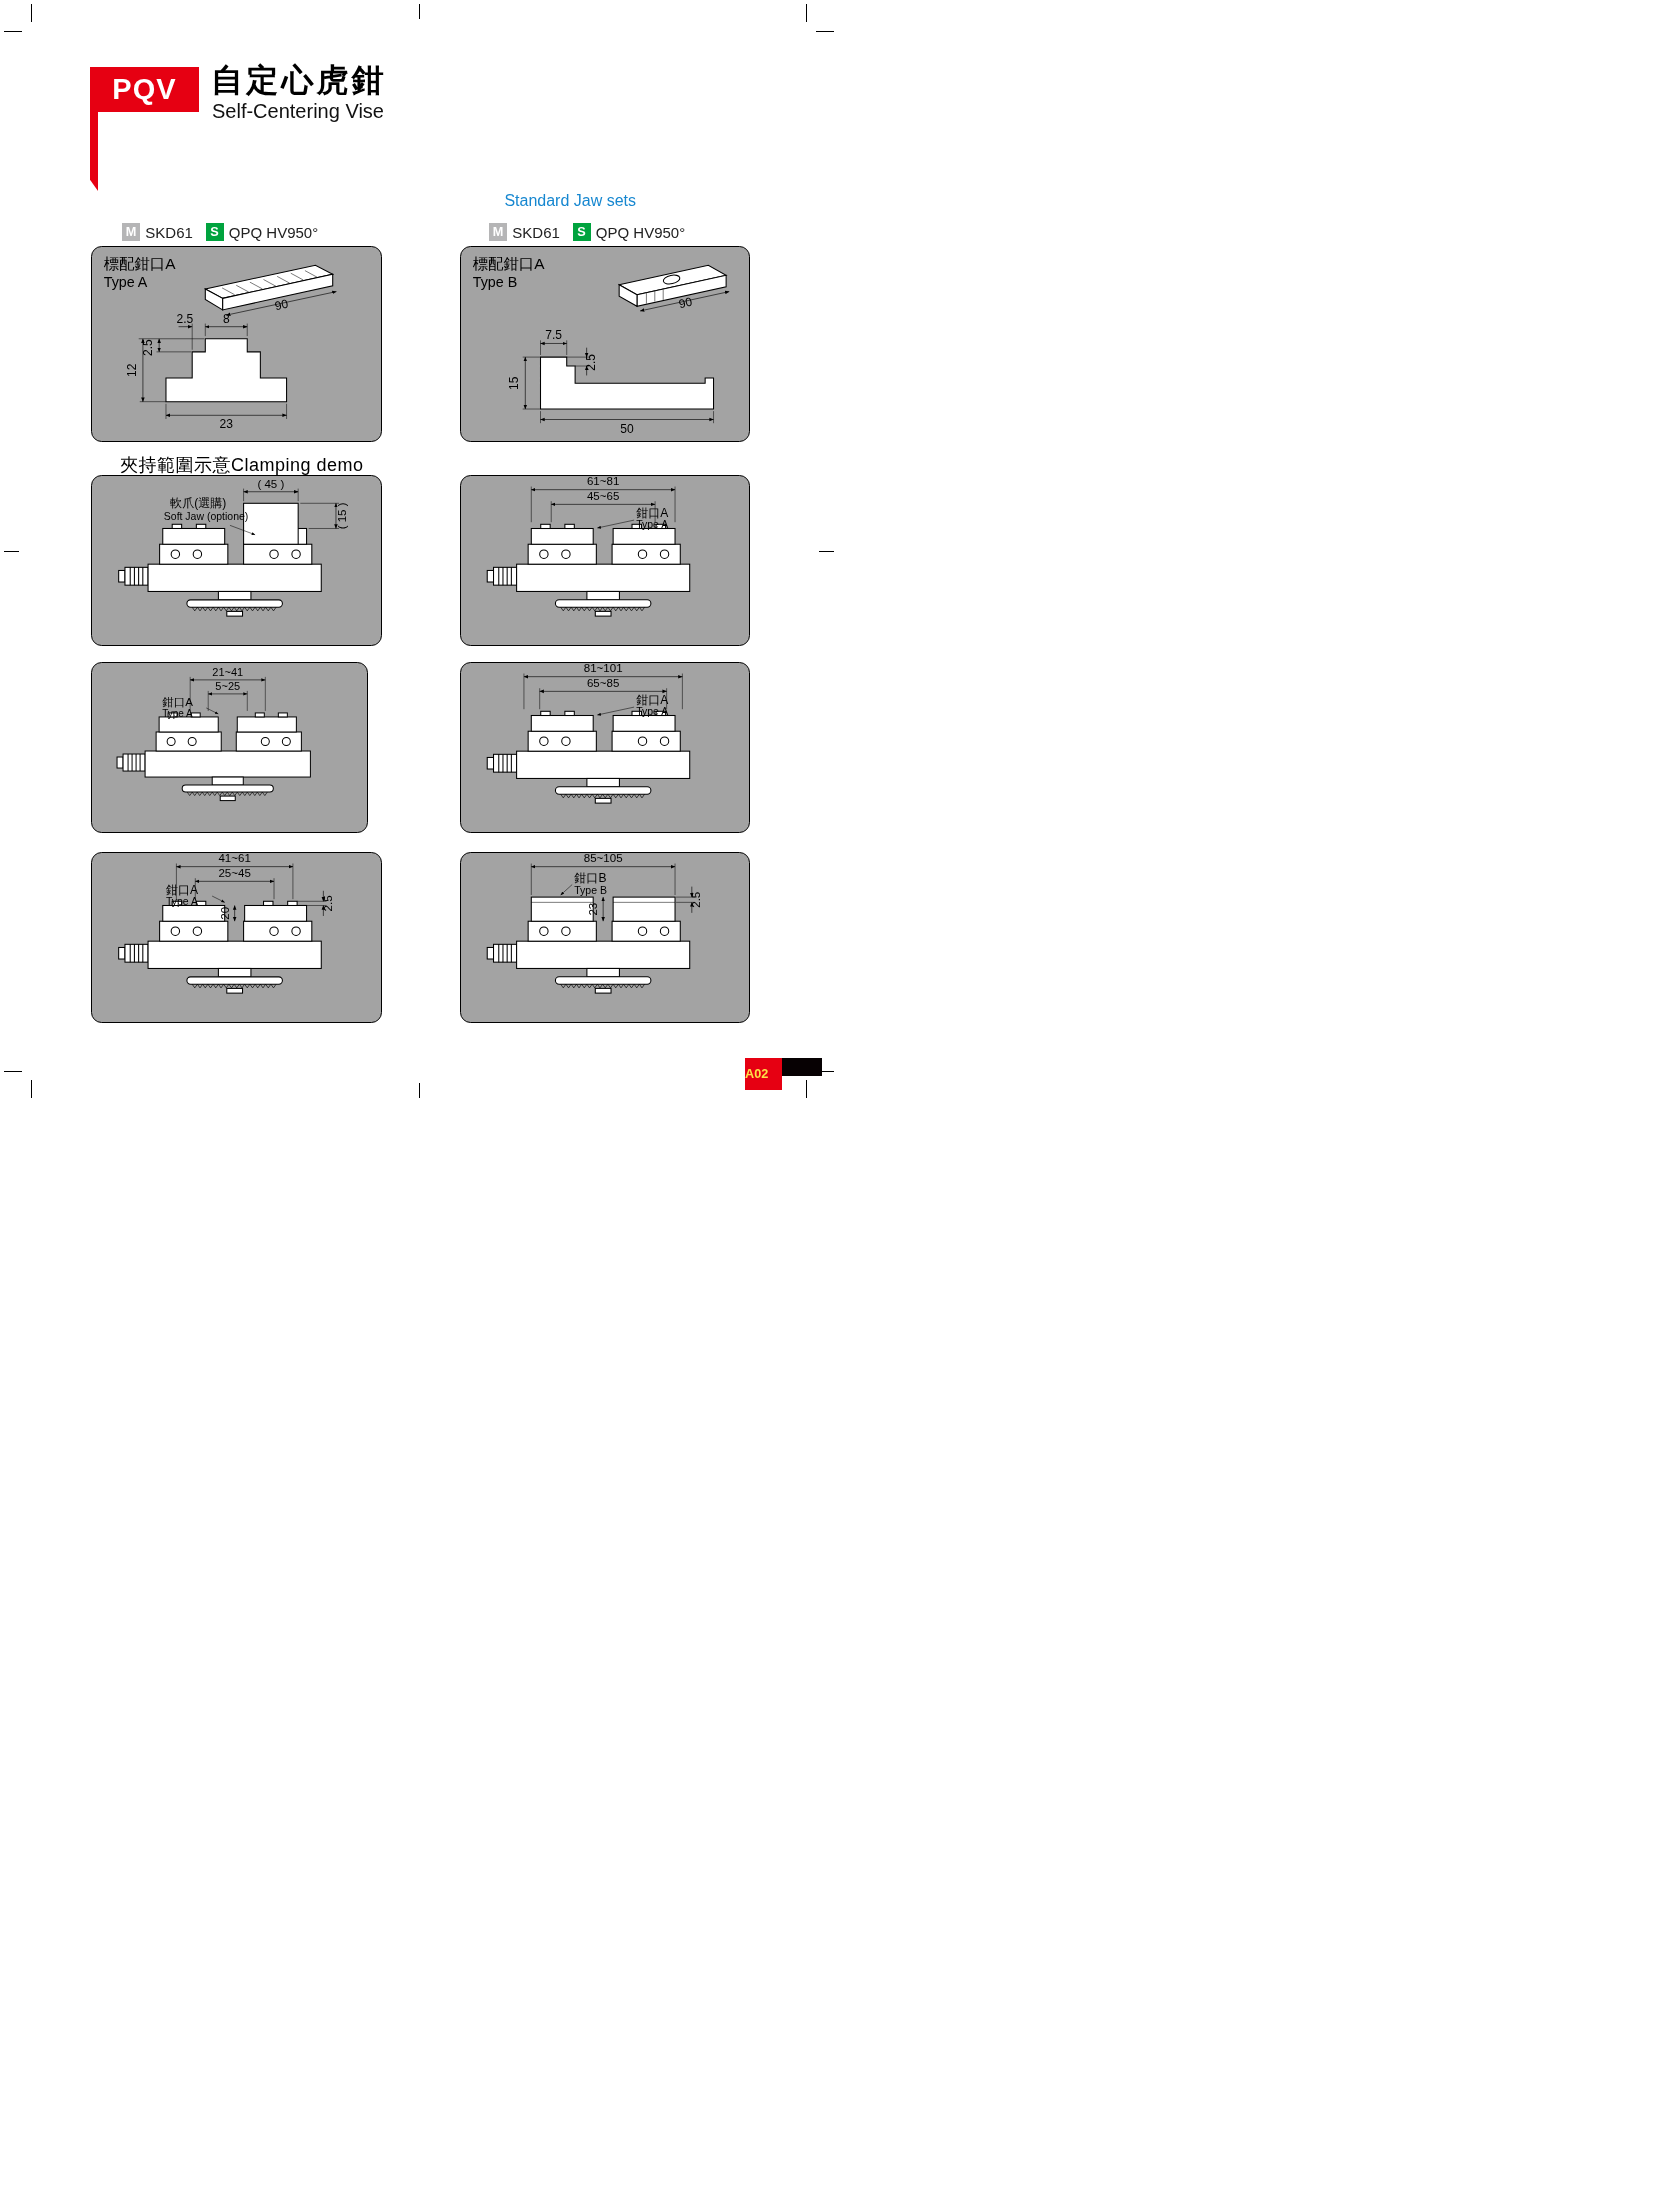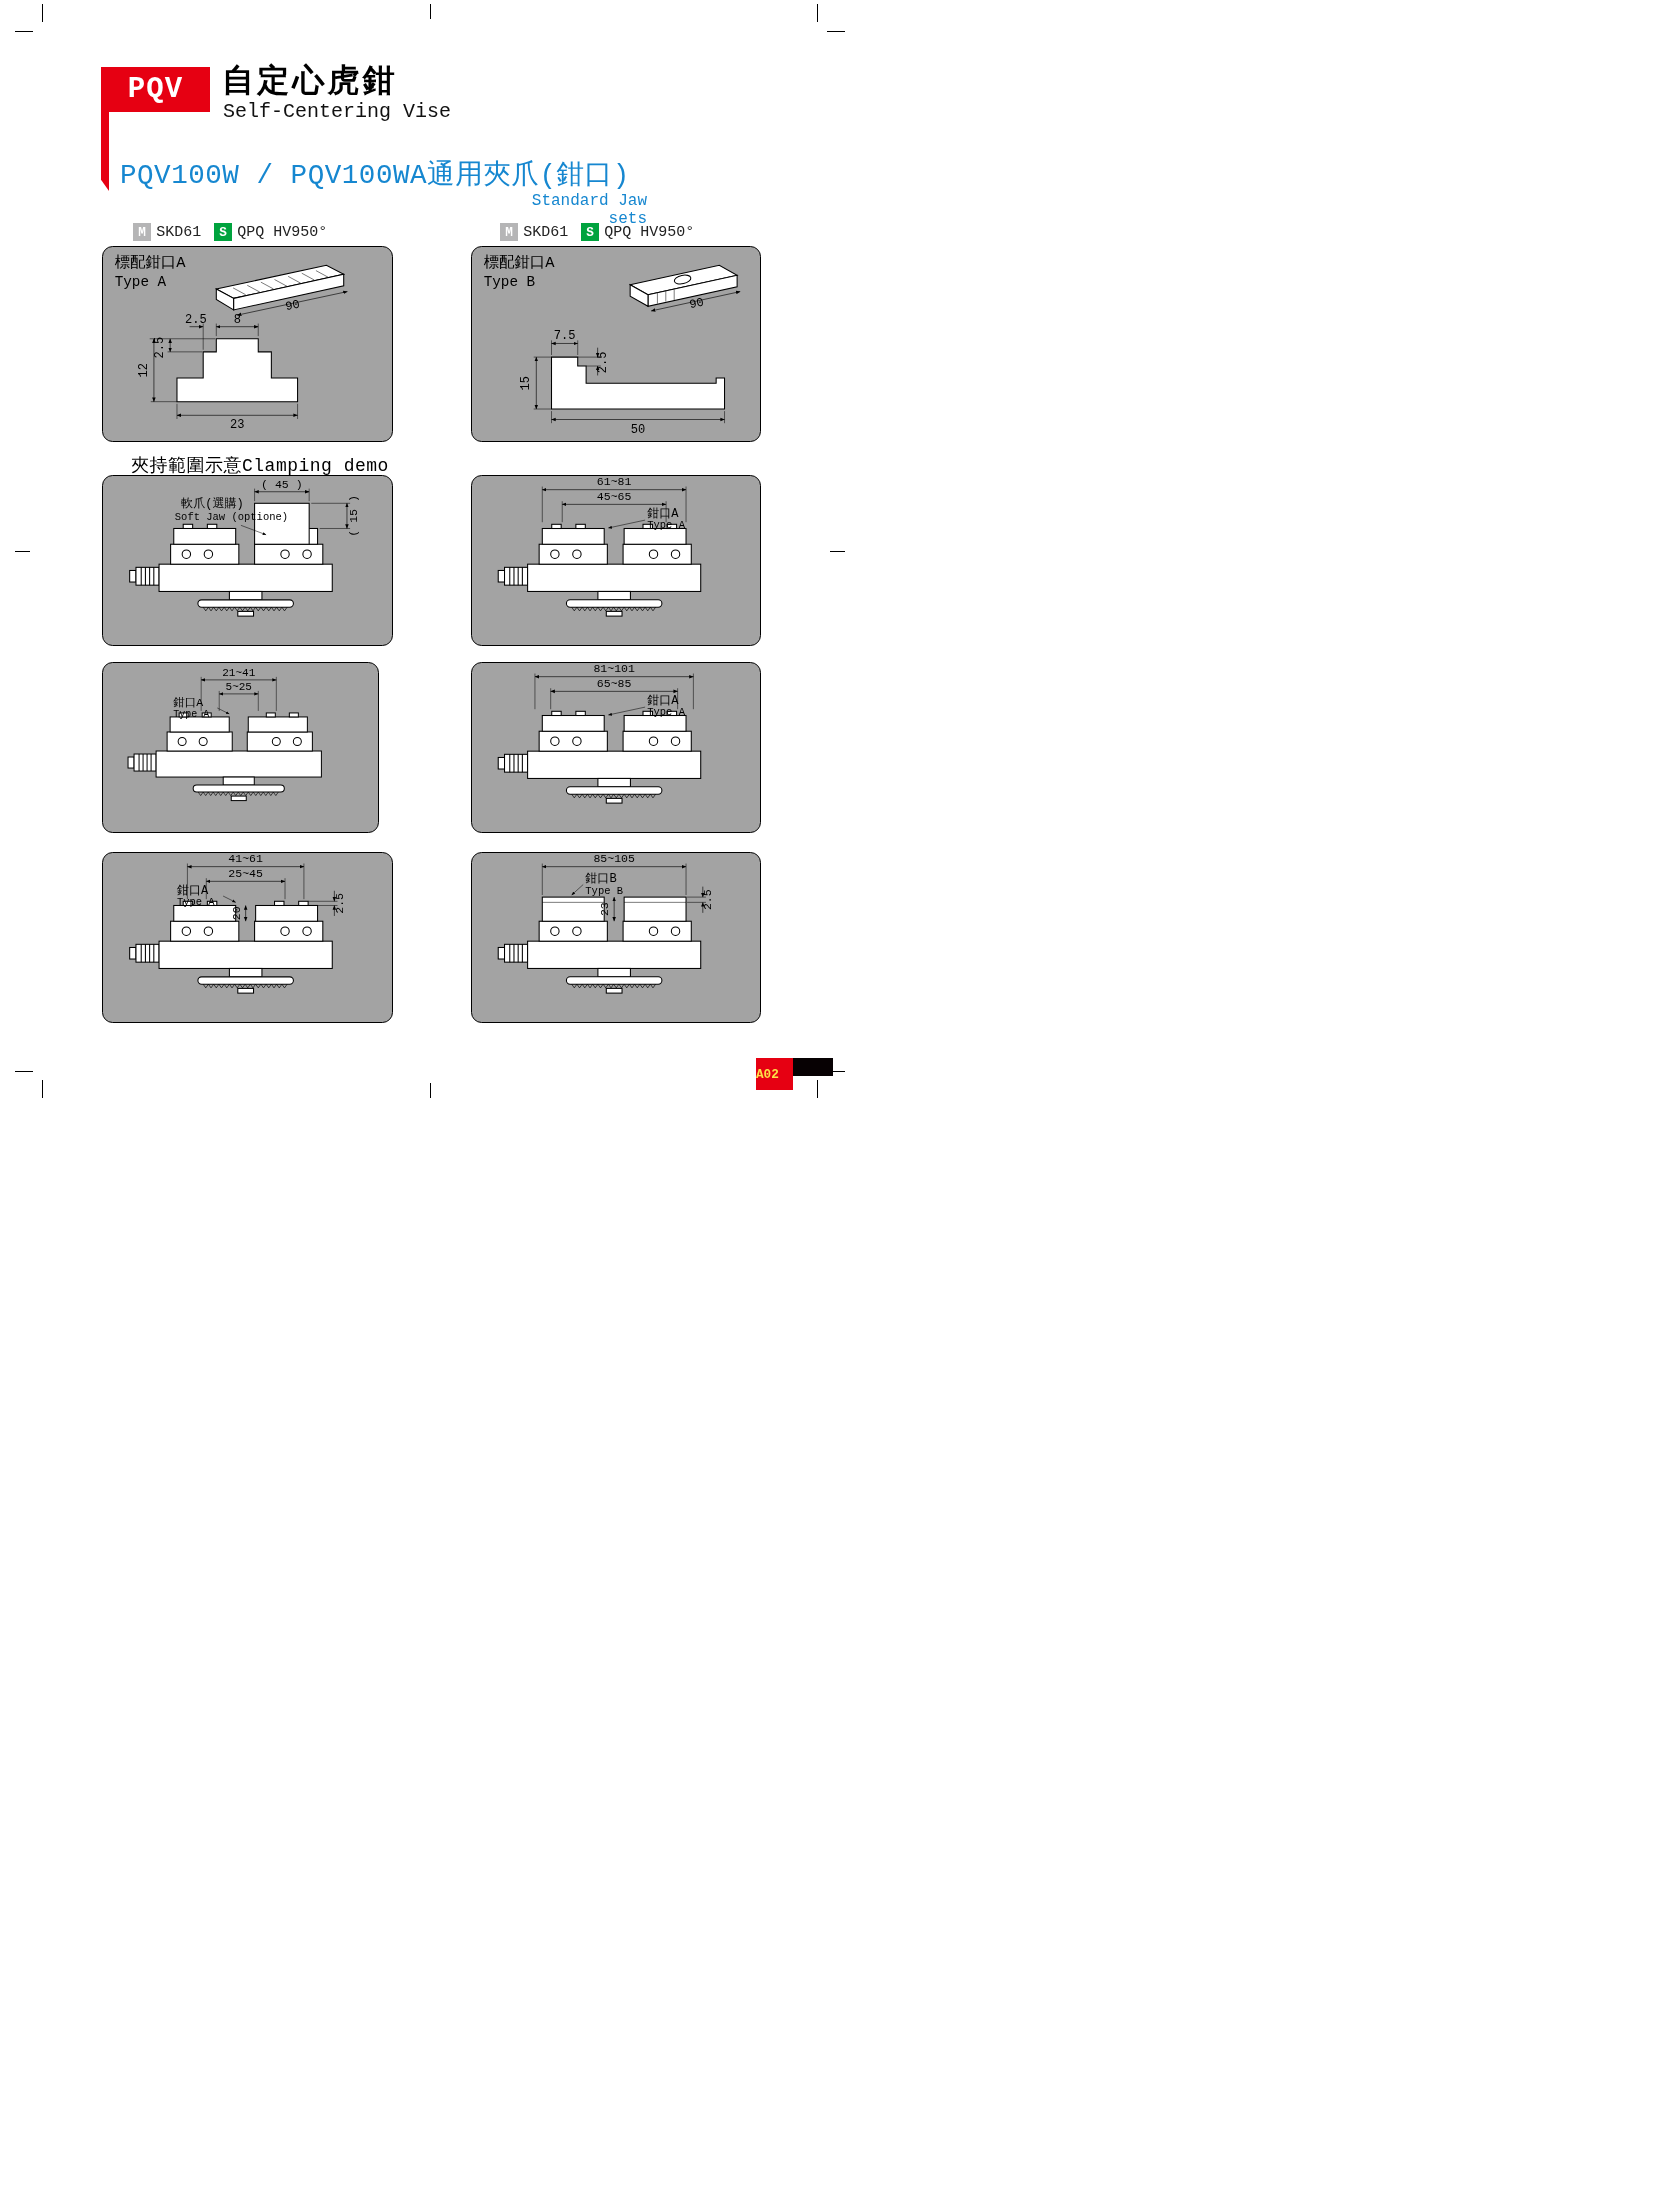--- a/index.html
+++ b/index.html
@@ -1,17 +1,17 @@
 <!DOCTYPE html>
 <html style="font-size:8.5px"><head>
 <meta charset="utf-8">
 <style>
   html,body{margin:0;padding:0;background:#fff;}
   .page{position:relative;width:838px;height:1102px;background:#fff;overflow:hidden;
-        font-family:Liberation Mono, monospace;color:#000;margin-left:11px;}
+        font-family:Liberation Sans, sans-serif;color:#000;}
   .cm{position:absolute;background:#000;}
   
   .brand-flag{position:absolute;left:90px;top:67px;width:109px;height:45px;background:#e60012;
               display:flex;align-items:center;justify-content:center;}
   .brand-flag span{color:#fff;font-size:29px;font-weight:bold;letter-spacing:1.1px;}
   .brand-ribbon{position:absolute;left:90px;top:111px;width:8px;height:80px;background:#e60012;
                 clip-path:polygon(0 0,100% 0,100% 100%,0 86%);}
   .title-zh{position:absolute;left:211px;top:59px;font-size:32px;font-weight:bold;letter-spacing:3.2px;}
   .title-en{position:absolute;left:212px;top:100px;font-size:20px;color:#111;}
   .sec-heading{position:absolute;left:109px;top:155px;font-size:27.6px;color:#1687d0;letter-spacing:0.5px;}
@@ -106,21 +106,20 @@
   <div class="cm" style="left:419px;top:1083px;width:1.1px;height:15px;"></div>
   <div class="cm" style="left:4.2px;top:551px;width:15px;height:1.1px;"></div>
   <div class="cm" style="left:819px;top:551px;width:15px;height:1.1px;"></div>
 
   <div class="brand-flag">
     <span>PQV</span>
   </div>
   <div class="brand-ribbon"></div>
   <div class="title-zh">自定心虎鉗</div>
   <div class="title-en">Self-Centering Vise</div>
-  <div class="sec-heading">PQV100W / PQV100WA通用夾爪(鉗口)</div>
   <div class="sec-subheading">Standard Jaw sets</div>
 
   <div class="materials" style="left:122px;">
     <span class="badge m">M</span>
     <span class="val">SKD61</span>
     <span class="badge s">S</span>
     <span class="val">QPQ HV950°</span>
   </div>
   <div class="materials" style="left:489px;">
     <span class="badge m">M</span>

